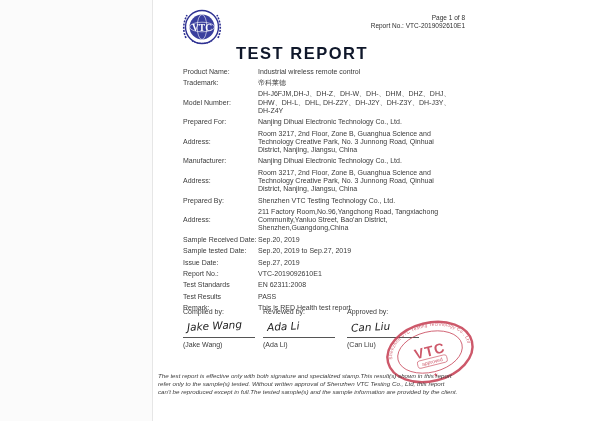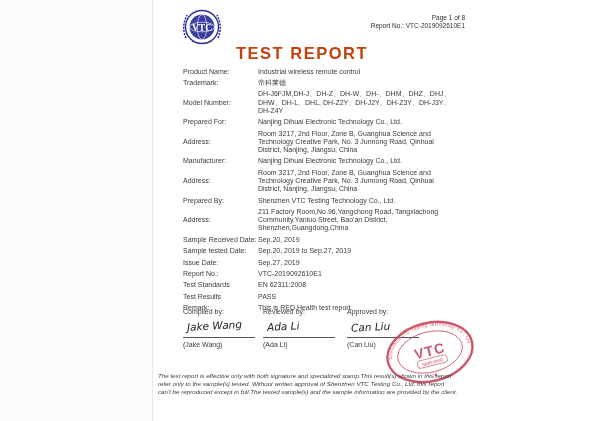--- a/index.html
+++ b/index.html
@@ -3,21 +3,21 @@
 <meta charset="utf-8">
 <style>
   html,body{margin:0;padding:0;background:#ffffff;}
   .canvas{
     position:relative;width:544px;height:421px;background:#ffffff;overflow:hidden;
     font-family:"Liberation Sans",sans-serif;color:#3a3a3a;
   }
   .left-strip{position:absolute;left:0;top:0;width:152px;height:421px;background:#fbfbfb;border-right:1px solid #e6e6e6;}
   .logo{position:absolute;left:179px;top:6px;width:46px;height:44px;}
   .header-right{position:absolute;top:14px;left:265px;width:200px;text-align:right;font-size:6.5px;line-height:8px;color:#2f2f2f;}
-  .doc-title{position:absolute;top:44px;left:162px;width:280px;text-align:center;font-size:16.5px;font-weight:bold;letter-spacing:1.5px;color:#c2410c;}
+  .doc-title{position:absolute;top:44px;left:162px;width:280px;text-align:center;font-size:16.5px;font-weight:bold;letter-spacing:1.5px;color:#0f172a;}
   .fields{position:absolute;left:183px;top:66px;width:285px;}
   .field-row{display:flex;align-items:center;padding:1.6px 0;}
   .field-label{width:75px;flex:0 0 75px;font-size:7px;line-height:8.2px;color:#3a3a3a;}
   .field-value{width:200px;flex:0 0 200px;font-size:7px;line-height:8.2px;color:#3a3a3a;}
   .signatures{position:absolute;left:183px;top:308px;display:flex;}
   .sig-col{display:flex;flex-direction:column;}
   .sig-col.c1{width:80px;}
   .sig-col.c2{width:84px;}
   .sig-col.c3{width:110px;}
   .sig-heading{font-size:7px;color:#3a3a3a;}

